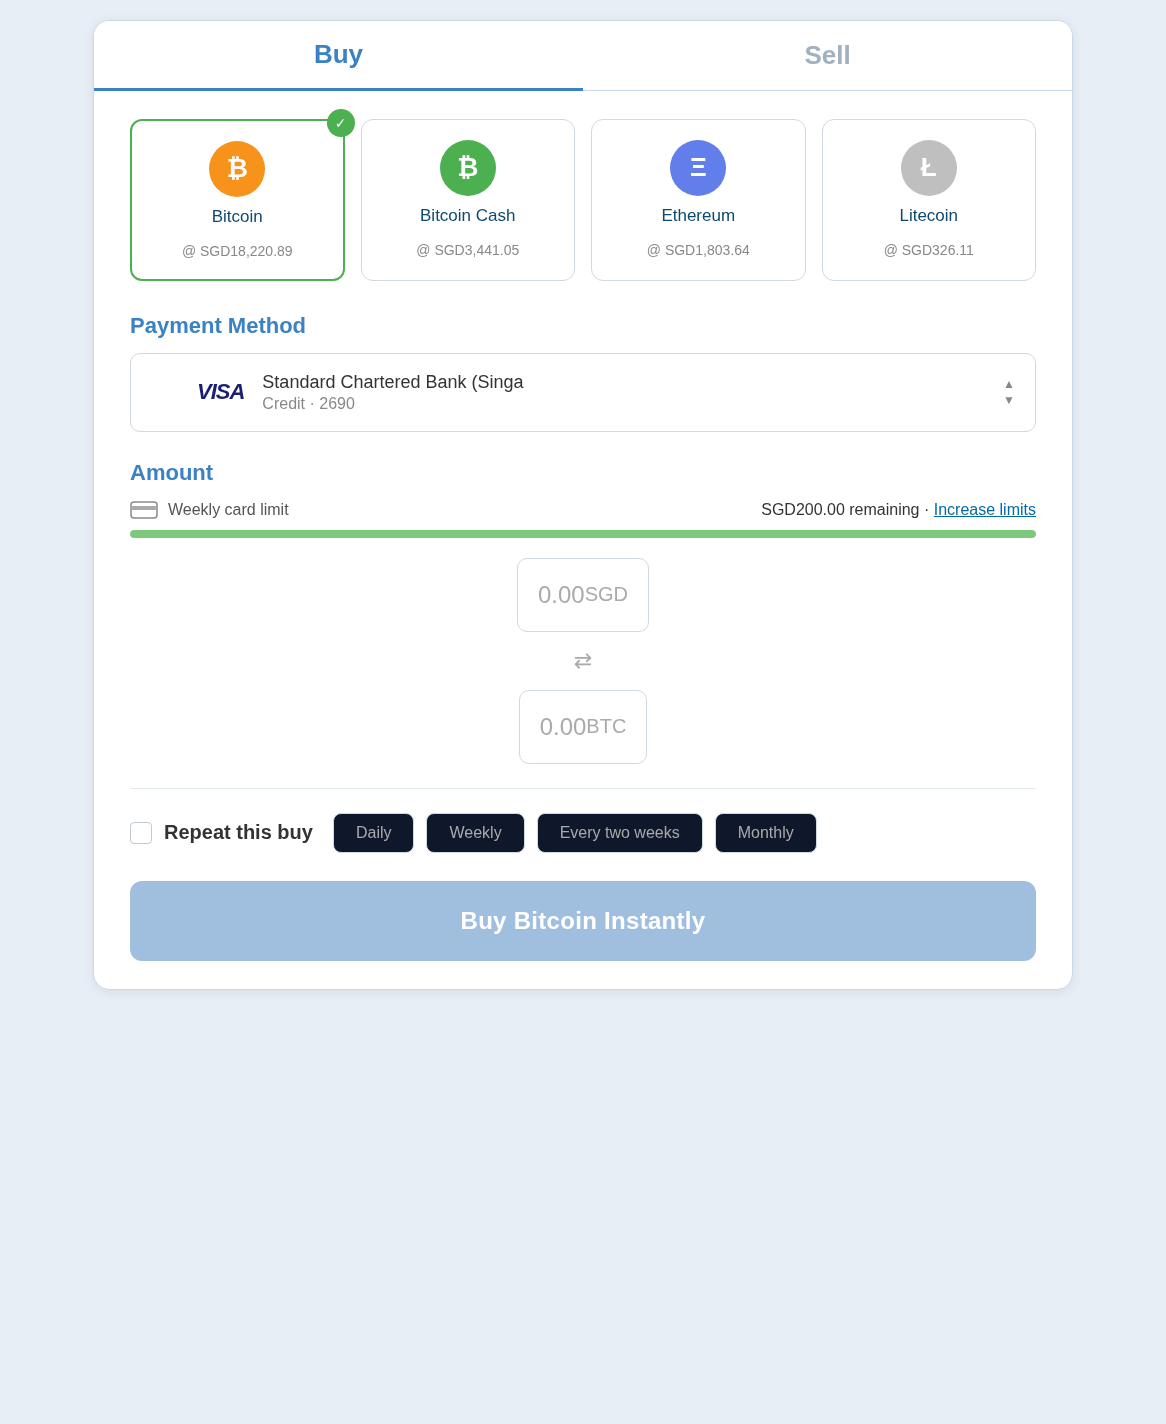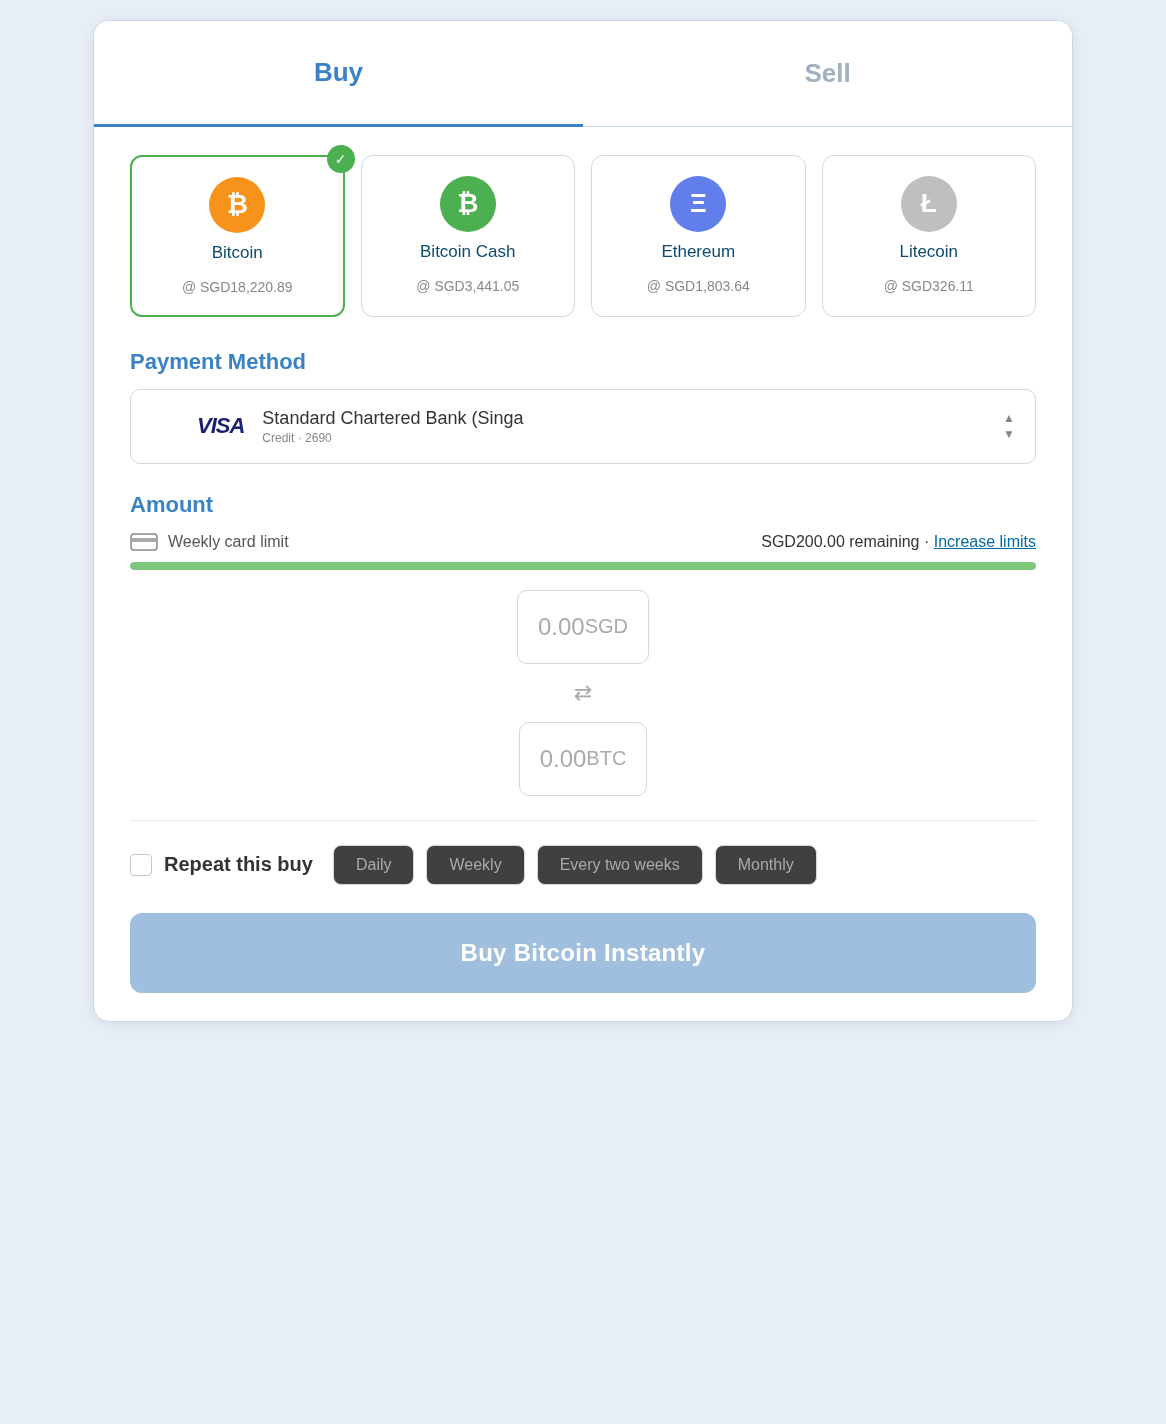--- a/index.html
+++ b/index.html
@@ -20,21 +20,21 @@
       overflow: hidden;
       box-shadow: 0 2px 12px rgba(0,0,0,0.08);
     }
     
     .tabs {
       display: flex;
       border-bottom: 1.5px solid #c8d8e8;
     }
     .tab {
       flex: 1;
-      padding: 36px 0;
+      padding: 18px 0;
       text-align: center;
       font-size: 26px;
       font-weight: 600;
       cursor: pointer;
       background: #fff;
       border: none;
       outline: none;
     }
     .tab.active {
       color: #3b82c4;
@@ -139,21 +139,21 @@
       font-weight: 900;
       color: #1a1f71;
       letter-spacing: -1px;
       font-style: italic;
     }
     .payment-info-name {
       font-size: 18px;
       color: #333;
     }
     .payment-info-sub {
-      font-size: 12px;
+      font-size: 16px;
       color: #888;
       margin-top: 2px;
     }
     .chevron-updown {
       display: flex;
       flex-direction: column;
       gap: 2px;
       color: #888;
       font-size: 12px;
     }
@@ -264,21 +264,21 @@
       display: flex;
       gap: 12px;
       flex-wrap: wrap;
     }
     .freq-btn {
       border: 1.5px solid #d0d8e0;
       border-radius: 8px;
       padding: 10px 22px;
       font-size: 16px;
       color: #aaa;
-      background: #404040;
+      background: #0f172a;
       cursor: pointer;
     }
 
     
     .buy-btn {
       width: 100%;
       padding: 26px;
       background: #a0bfdf;
       border: none;
       border-radius: 12px;

